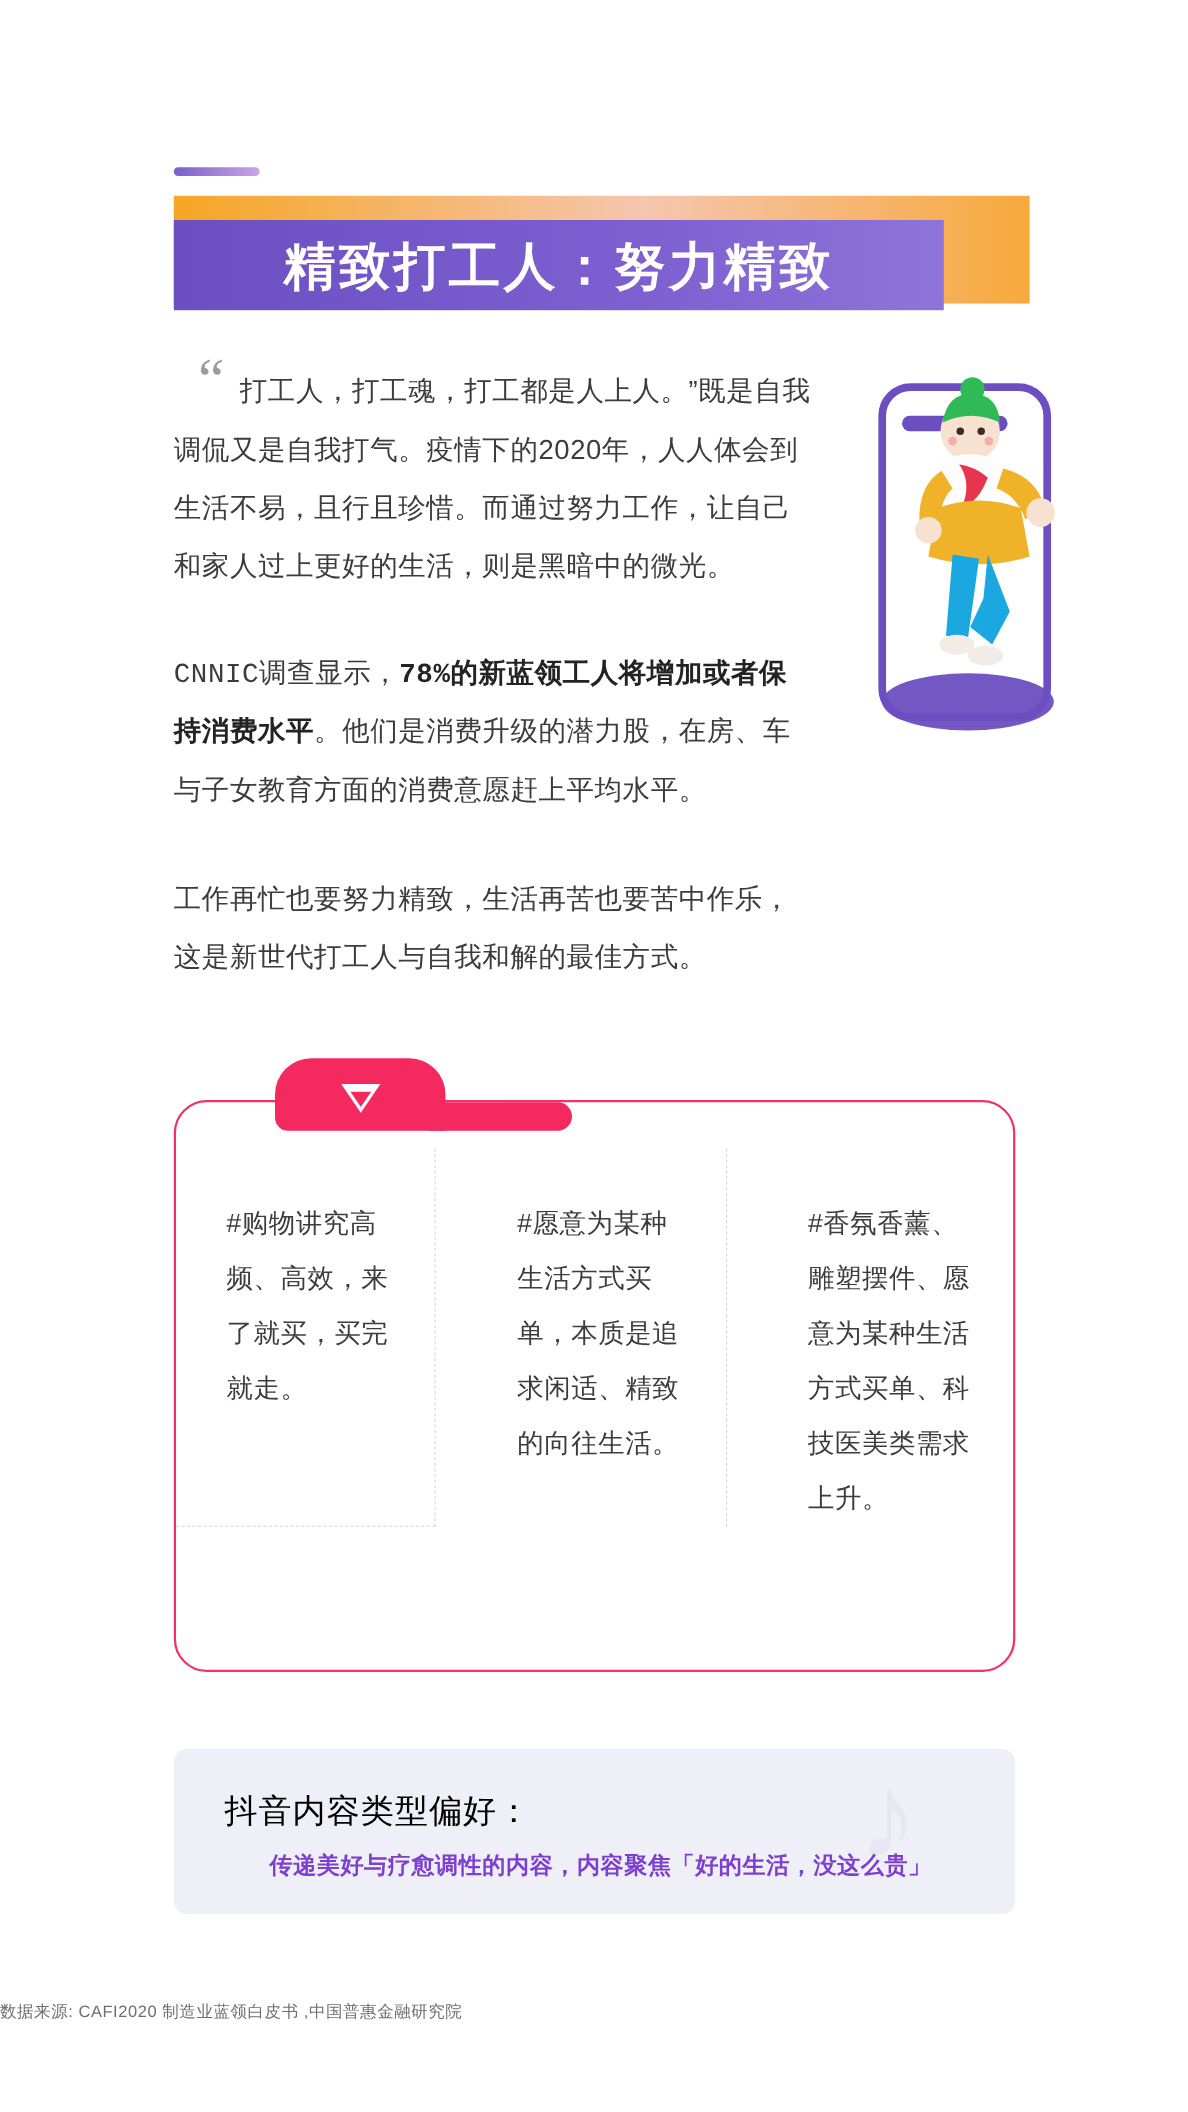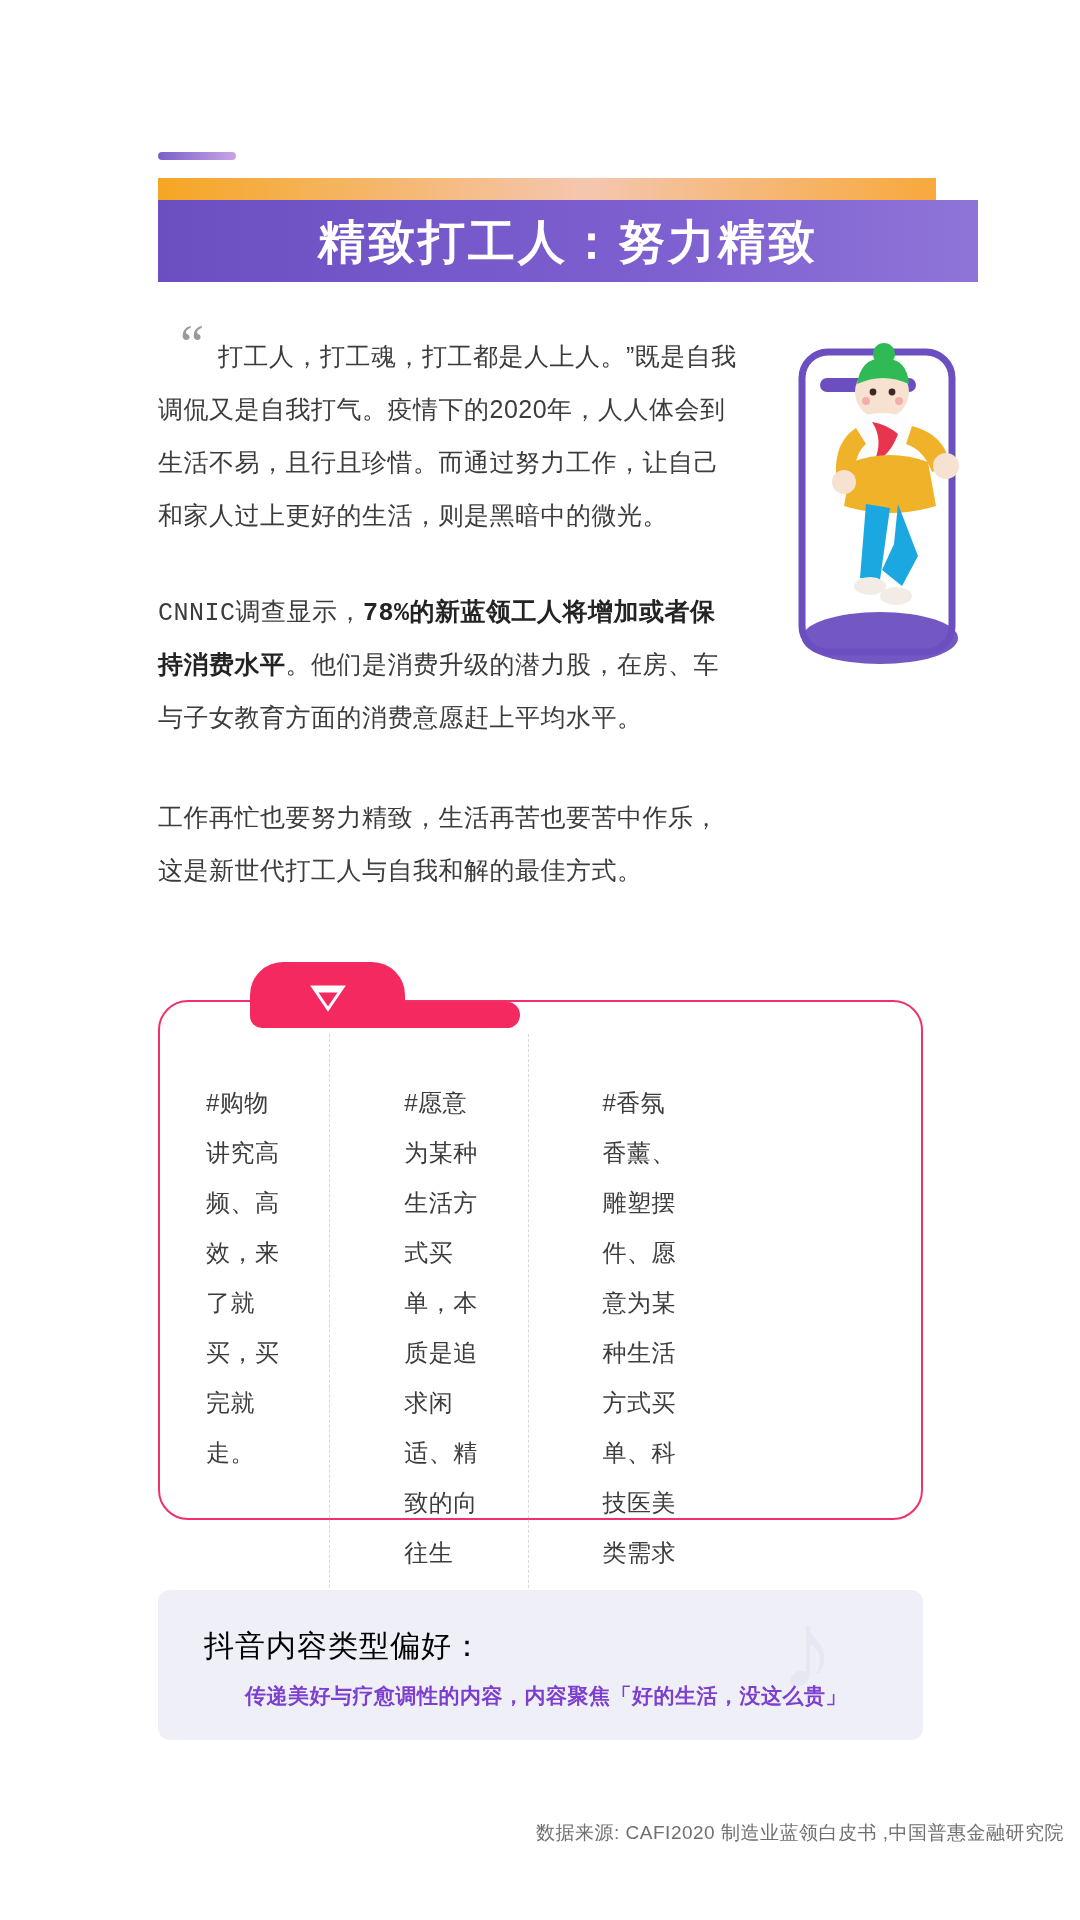--- a/index.html
+++ b/index.html
@@ -33,21 +33,21 @@
   }
   .title-orange {
     position: absolute;
     left: 158px; top: 38px;
     width: 778px; height: 98px;
     background: linear-gradient(90deg, #f5a623 0%, #f5c6b0 55%, #f7a93c 100%);
   }
   .title-purple {
     position: absolute;
     left: 158px; top: 60px;
-    width: 820px; height: 82px;
+    width: 700px; height: 82px;
     background: linear-gradient(90deg, #6b4fc0 0%, #7d5fd0 60%, #8f74d8 100%);
     display: flex;
     align-items: center;
     justify-content: center;
   }
   .title-purple h1 {
     color: #ffffff;
     font-size: 47px;
     font-weight: bold;
     letter-spacing: 3px;
@@ -107,24 +107,24 @@
   }
   .card-tab-bar {
     position: absolute;
     left: 230px; top: 0px;
     width: 130px; height: 26px;
     background: #f4295f;
     border-radius: 0 13px 13px 0;
   }
   .grid {
     position: absolute;
-    left: 0; top: 32px;
+    left: 0; top: 42px;
     width: 765px; height: 478px;
     display: grid;
-    grid-template-columns: 1fr 1fr 1fr 1fr;
+    grid-template-columns: 1fr 1fr 1fr;
     grid-template-rows: 1fr 1fr;
     gap: 28px;
   }
   .cell {
     padding: 44px 42px 0 46px;
     font-size: 24px;
     line-height: 50px;
     color: #3c3c3c;
     letter-spacing: 0.5px;
   }
@@ -163,22 +163,22 @@
     font-weight: bold;
     color: #7d3fcf;
     letter-spacing: 0.5px;
     margin-left: 41px;
   }
 
   .source {
     position: absolute;
     left: 0; top: 1820px;
     width: 1064px;
-    text-align: right;
-    font-size: 19px;
+    text-align: left;
+    font-size: 15px;
     color: #6f6f6f;
     letter-spacing: 0.5px;
   }
 </style>
 </head>
 <body>
 
 <div class="page">
 
   <div class="header-wrap">

